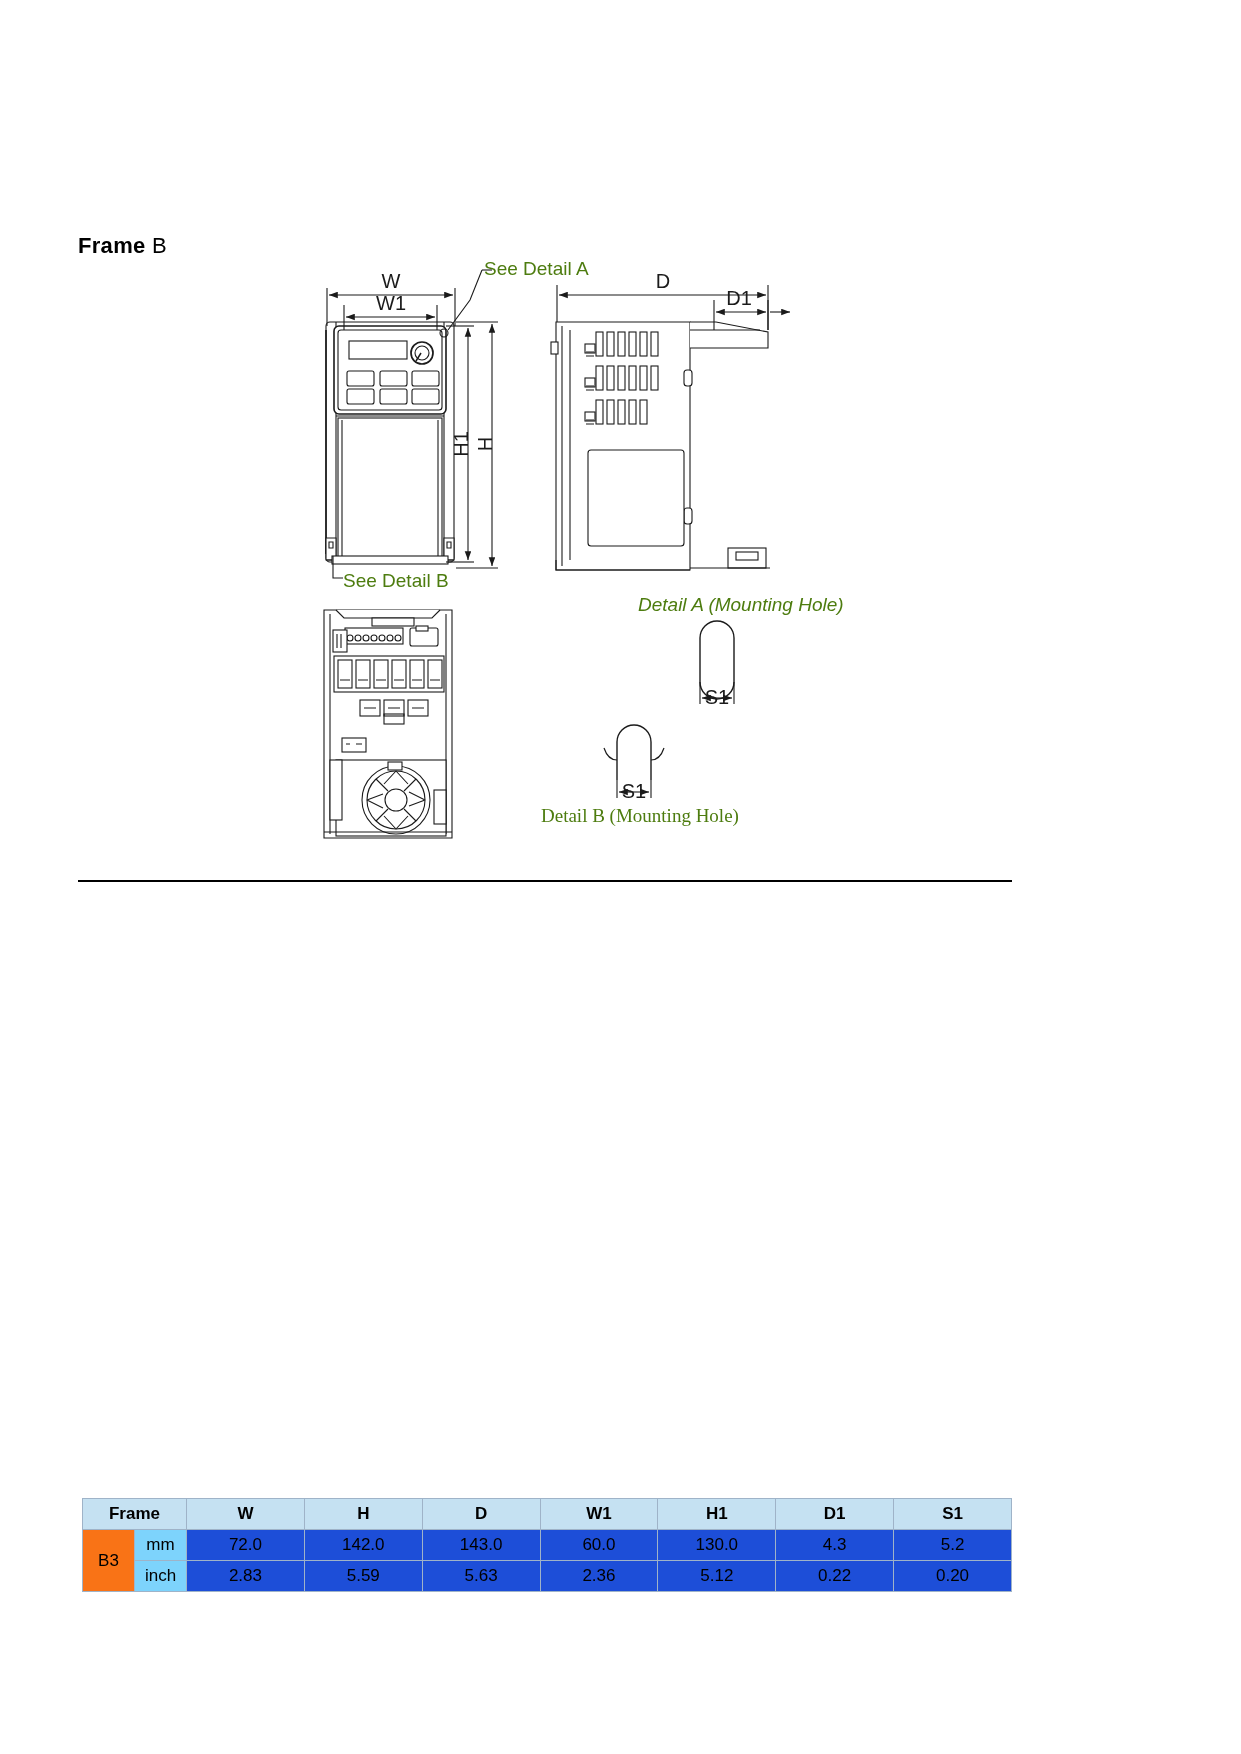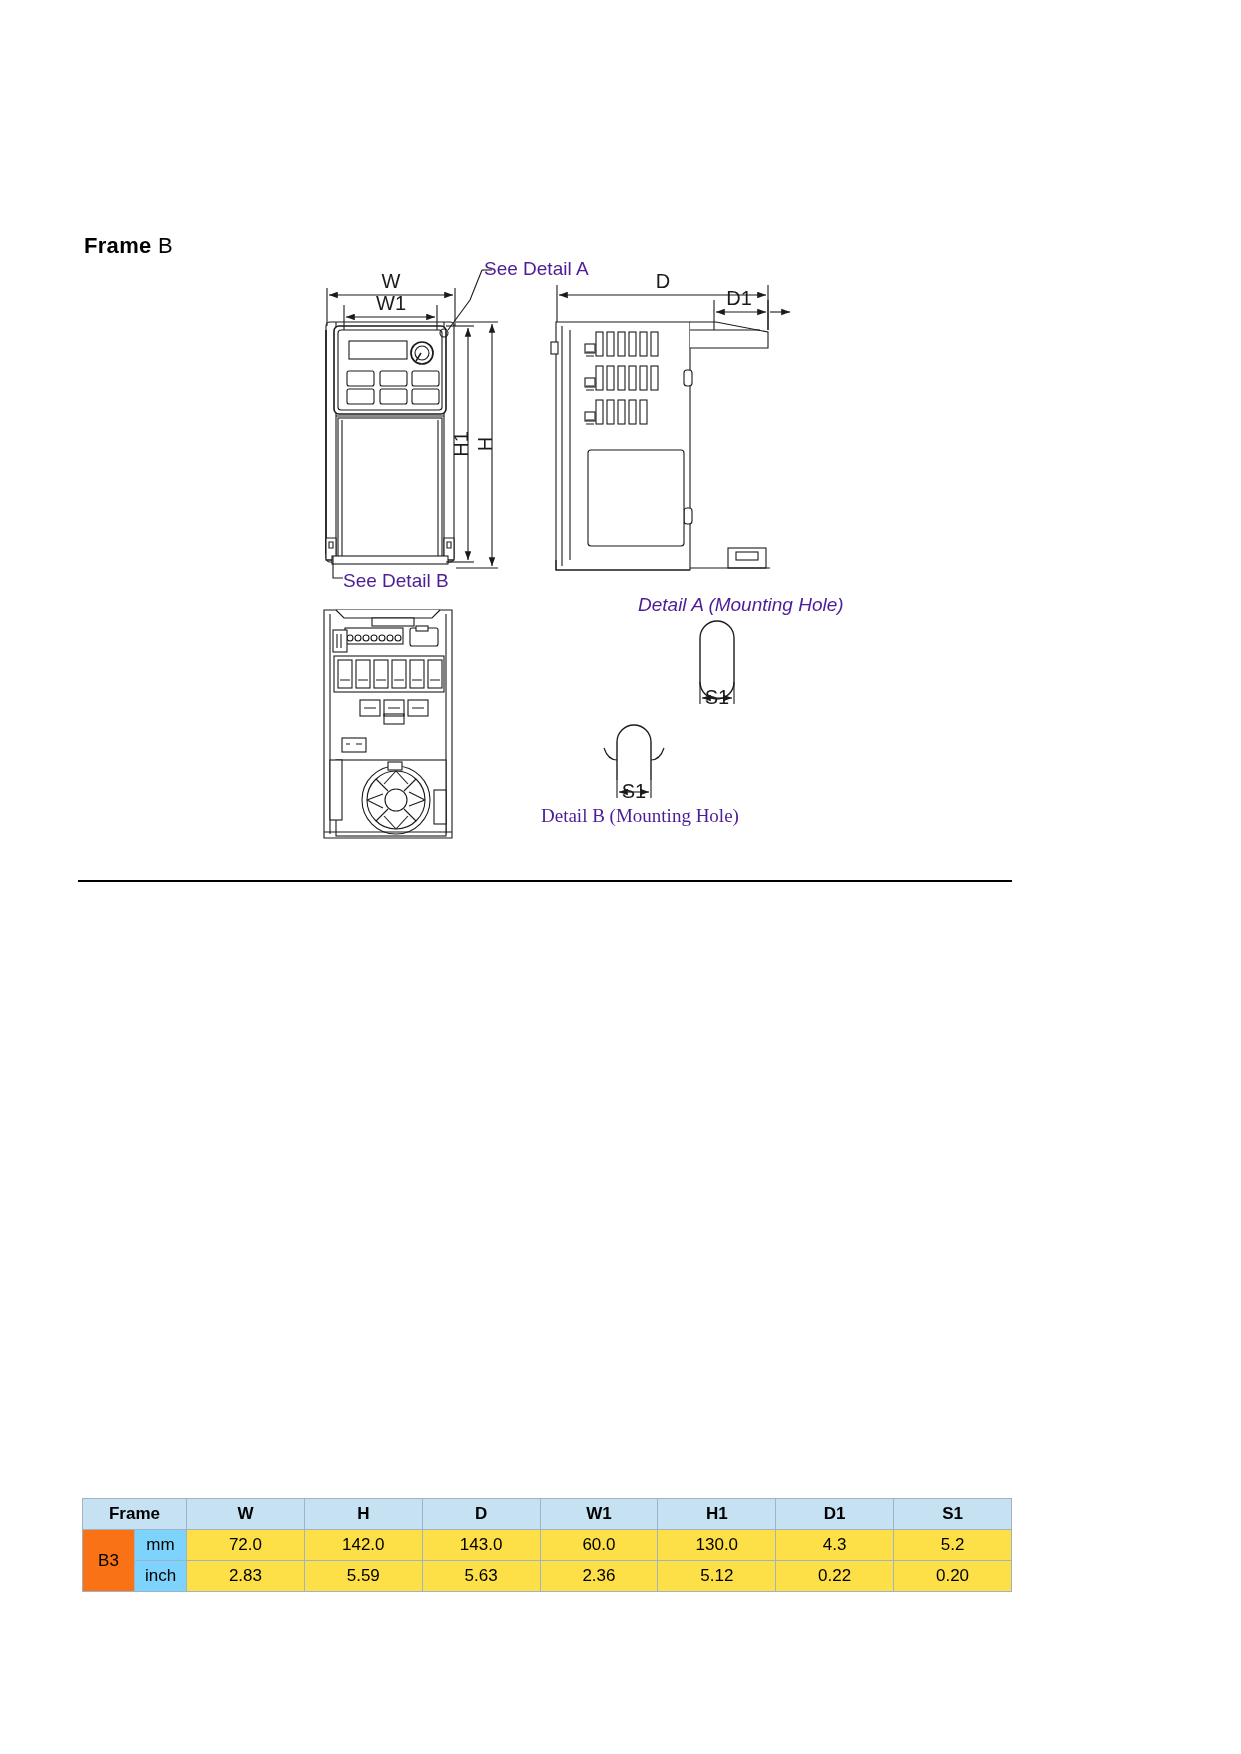--- a/index.html
+++ b/index.html
@@ -12,21 +12,21 @@
     height: 1754px;
     position: relative;
     font-family: "Liberation Sans", sans-serif;
     color: #000000;
     overflow: hidden;
   }
 
   
   #frame-heading {
     position: absolute;
-    left: 84px;
+    left: 78px;
     top: 233px;
     font-size: 22px;
     letter-spacing: 0.3px;
     white-space: nowrap;
   }
   #frame-heading .bold { font-weight: bold; }
   #frame-heading .light { font-weight: normal; }
 
   
   #drawing-area {
@@ -37,21 +37,21 @@
     height: 950px;
     pointer-events: none;
   }
   #drawing-svg { display: block; }
 
   
   .caption {
     position: absolute;
     font-size: 19px;
     white-space: nowrap;
-    color: #4c1d95;
+    color: #4d7c0f;
   }
   #caption-detail-a { left: 638px; top: 594px; font-style: italic; }
   #caption-detail-b { left: 541px; top: 805px; font-family: Liberation Serif, serif; }
   #label-see-detail-a { left: 484px; top: 258px; font-size: 19px; }
   #label-see-detail-b { left: 343px; top: 570px; font-size: 19px; text-align: right; }
 
   
   #page-rule {
     position: absolute;
     left: 78px;
@@ -92,21 +92,21 @@
     background: #f97316;
     font-weight: bold;
     width: 46px;
   }
   td.unit-cell {
     background: #7dd3fc;
     font-weight: bold;
     width: 57px;
   }
   th.frame-head { width: 103px; }
-  .value-cell { background: #fde047; }
+  .value-cell { background: #1d4ed8; }
 </style>
 </head>
 <body>
 
 <div id="frame-heading">
   <span class="bold">Frame</span><span class="light">&nbsp;</span><span class="light">B</span>
 </div>
 
 <div id="drawing-area">
 <svg id="drawing-svg" width="1241" height="950" viewBox="0 0 1241 950" xmlns="http://www.w3.org/2000/svg">

